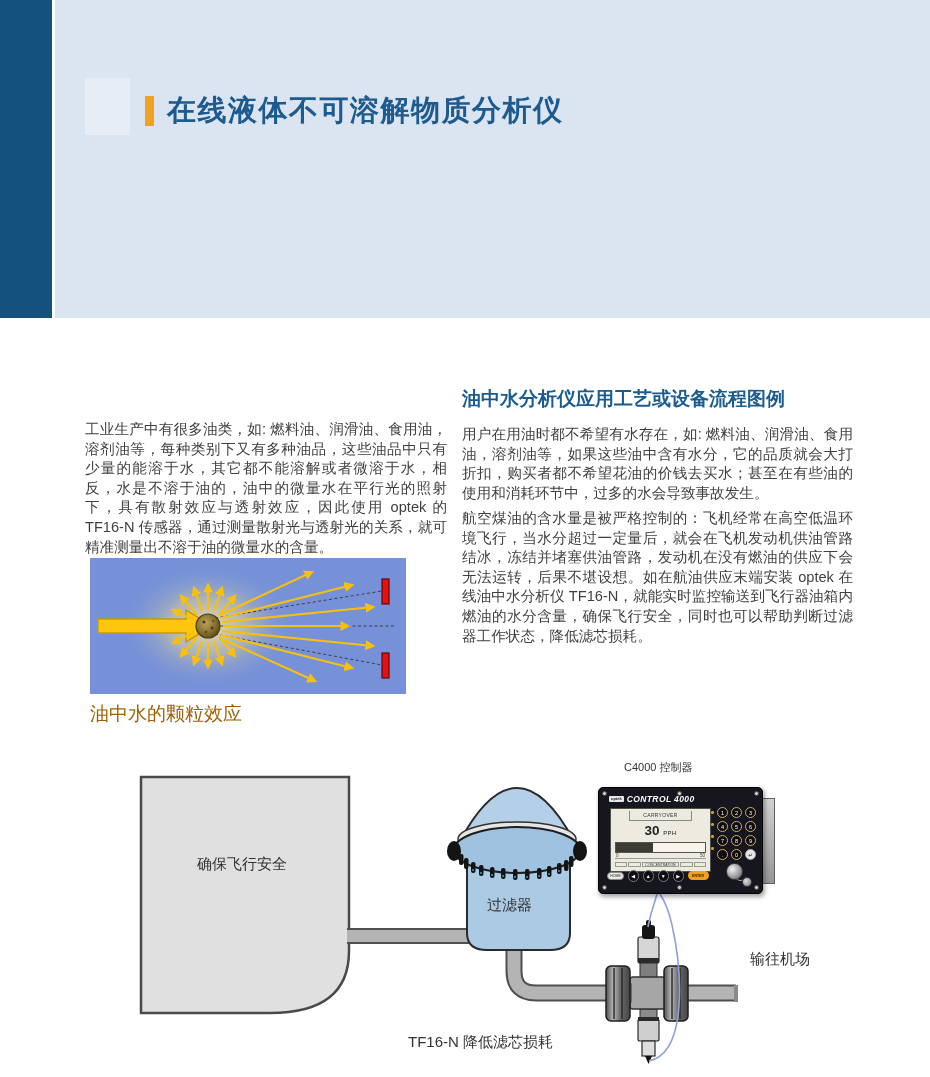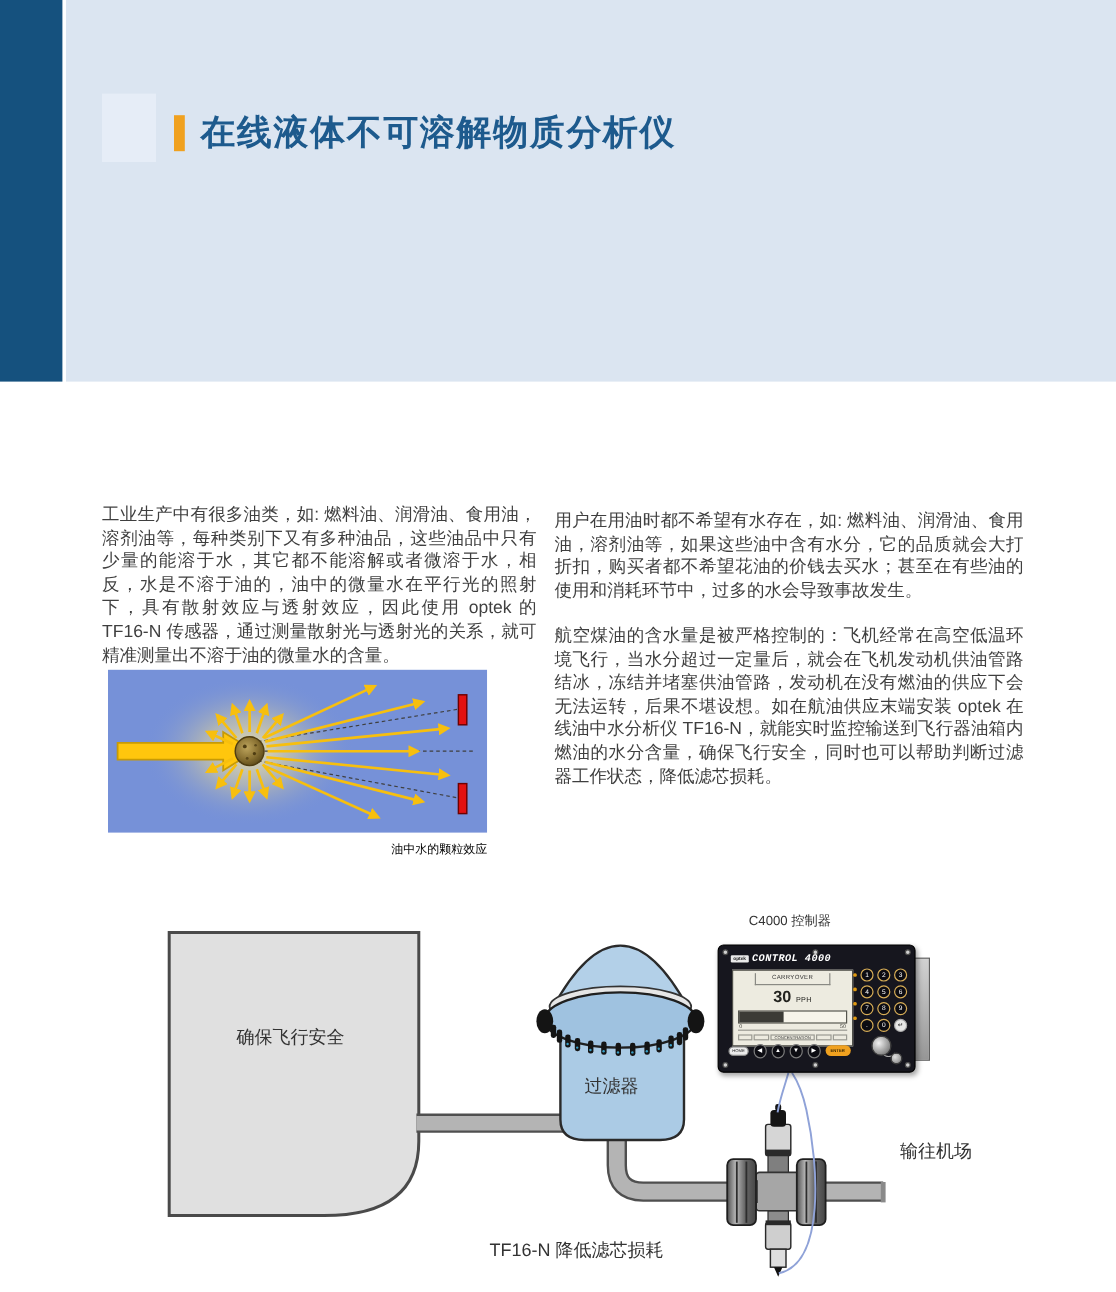--- a/index.html
+++ b/index.html
@@ -12,41 +12,41 @@
   .title-row{position:absolute;left:90px;top:91px;display:flex;align-items:center;gap:13px;}
   .title-bar{width:9px;height:30px;background:#f0a11f;}
   .page-title{font-size:29px;font-weight:bold;color:#1d5a8d;letter-spacing:1.5px;white-space:nowrap;}
   
   .sec-h{position:absolute;font-size:19px;font-weight:bold;color:#1a5c90;white-space:nowrap;}
   .sec-h.left{left:85px;top:386px;}
   .sec-h.right{left:462px;top:386px;}
   .body-p{position:absolute;font-size:14.6px;line-height:19.6px;color:#3f3f3f;text-align:justify;}
   .p-left{left:85px;top:420px;width:362px;}
   .p-r1{left:462px;top:425px;width:391px;}
-  .p-r2{left:462px;top:521px;width:391px;}
+  .p-r2{left:462px;top:509px;width:391px;}
   .scatter-fig{position:absolute;left:90px;top:558px;width:316px;height:136px;}
-  .fig-cap{position:absolute;left:90px;top:701px;width:316px;text-align:right;font-size:10px;color:#000000;}
+  .fig-cap{position:absolute;left:90px;top:701px;width:316px;text-align:left;font-size:19px;color:#a16207;}
   
   .flow-svg{position:absolute;left:120px;top:755px;width:810px;height:322px;}
   .dlabel{position:absolute;font-size:15px;color:#333;white-space:nowrap;}
   .lbl-controller{left:624px;top:760px;font-size:11px;}
   .lbl-tank{left:197px;top:855px;}
   .lbl-filter{left:487px;top:896px;}
   .lbl-output{left:706px;top:950px;margin-left:44px;}
   .lbl-analyzer{left:408px;top:1033px;}
   
   .ctrl{position:absolute;left:598px;top:787px;width:165px;height:107px;}
   .ctrl-side{position:absolute;right:-12px;top:11px;width:13px;height:84px;
              background:linear-gradient(#d2d2d2,#969696);border:1px solid #5f5f5f;}
   .ctrl-panel{position:absolute;inset:0;background:#16161e;border:1px solid #000;border-radius:5px;
               box-shadow:1.5px 2.5px 4px rgba(0,0,0,.35);}
   .scr{position:absolute;width:5px;height:5px;border-radius:50%;background:#cfcfcf;border:1px solid #4c4c4c;box-sizing:border-box;}
   .ctrl-head{position:absolute;left:10px;top:6px;display:flex;align-items:center;gap:3px;}
   .ctrl-logo{background:#e9e9e9;color:#1c1c1c;font-size:4px;font-weight:bold;padding:1px 2px;border-radius:1px;line-height:4px;}
-  .ctrl-model{color:#ffffff;font-style:italic;font-weight:bold;font-size:8.5px;letter-spacing:.4px;white-space:nowrap;font-family:Liberation Mono, monospace;}
+  .ctrl-model{color:#ffffff;font-style:italic;font-weight:bold;font-size:8.5px;letter-spacing:.4px;white-space:nowrap;}
   .ctrl-disp{position:absolute;left:11px;top:20px;width:101px;height:64px;background:#edebe0;
              border:1px solid #50504a;box-sizing:border-box;padding:2px 4px;}
   .disp-title{width:66%;margin:0 auto;border:1px solid #8a8a84;border-top:none;text-align:center;
               font-size:5px;color:#333;padding:1px 0 1.5px;letter-spacing:.3px;}
   .disp-value{text-align:center;font-size:13.5px;font-weight:bold;color:#22221e;margin-top:2.5px;}
   .disp-unit{font-size:6px;font-weight:normal;letter-spacing:.3px;}
   .disp-bar{margin-top:4px;height:9px;border:1px solid #55554e;background:#f6f4ea;position:relative;}
   .disp-fill{position:absolute;left:0;top:0;bottom:0;width:42%;background:#3b3b36;}
   .disp-scale{display:flex;justify-content:space-between;font-size:4.5px;color:#44443e;
               border-bottom:1px solid #9a9a92;padding:0 1px;}
@@ -142,20 +142,21 @@
       <circle cx="116" cy="74" r="1.2" fill="#5c491a"></circle>
       <circle cx="123" cy="63" r="1.1" fill="#5c491a"></circle>
     </g>
     <g>
       <rect x="292" y="21" width="7" height="25" fill="#e31212" stroke="#6e0000" stroke-width="1.2"></rect>
       <rect x="292" y="95" width="7" height="25" fill="#e31212" stroke="#6e0000" stroke-width="1.2"></rect>
     </g>
   </svg>
   <div class="fig-cap">油中水的颗粒效应</div>
 
+  <div class="sec-h right">油中水分析仪应用工艺或设备流程图例</div>
   <div class="body-p p-r1">用户在用油时都不希望有水存在，如: 燃料油、润滑油、食用油，溶剂油等，如果这些油中含有水分，它的品质就会大打折扣，购买者都不希望花油的价钱去买水；甚至在有些油的使用和消耗环节中，过多的水会导致事故发生。</div>
   <div class="body-p p-r2">航空煤油的含水量是被严格控制的：飞机经常在高空低温环境飞行，当水分超过一定量后，就会在飞机发动机供油管路结冰，冻结并堵塞供油管路，发动机在没有燃油的供应下会无法运转，后果不堪设想。如在航油供应末端安装 optek 在线油中水分析仪 TF16-N，就能实时监控输送到飞行器油箱内燃油的水分含量，确保飞行安全，同时也可以帮助判断过滤器工作状态，降低滤芯损耗。</div>
 
   <svg class="flow-svg" viewBox="0 0 810 322">
     <defs>
       <linearGradient id="flg" x1="0" y1="0" x2="1" y2="0">
         <stop offset="0%" stop-color="#4f4f4f"></stop>
           <stop offset="30%" stop-color="#b9b9b9"></stop>
         <stop offset="60%" stop-color="#6a6a6a"></stop>
           <stop offset="100%" stop-color="#454545"></stop>

